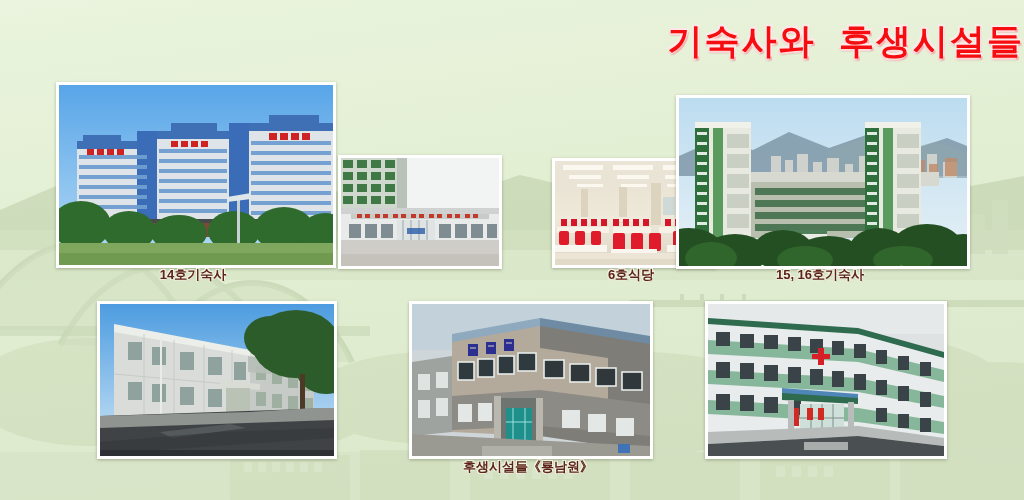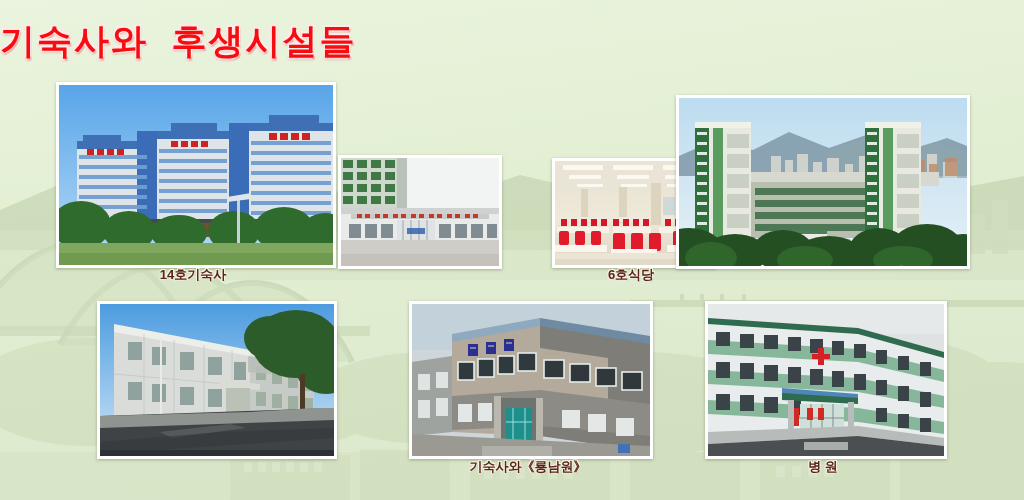--- a/index.html
+++ b/index.html
@@ -10,21 +10,21 @@
   }
   #slide{position:relative;width:1024px;height:500px;overflow:hidden;
          background:linear-gradient(170deg,#e9f3dd 0%,#e3efd3 35%,#dfecd0 60%,#dfeace 100%);}
 
   
   .wm{position:absolute;inset:0;pointer-events:none;}
   .wm svg{width:100%;height:100%;display:block;}
 
   
   .title{
-    position:absolute;left:0;right:0;top:18px;text-align:left;
+    position:absolute;left:0;right:0;top:18px;text-align:right;
     font-size:35px;font-weight:bold;letter-spacing:2px;
     color:#f50d10;
     text-shadow:
       -1.6px -1.6px 0 #ffe9e9, 1.6px -1.6px 0 #ffe9e9,
       -1.6px  1.6px 0 #ffd9d9, 1.6px  1.6px 0 #f7b4b4,
        0 2px 2px rgba(120,0,0,.28);
     white-space:pre;
   }
 
   
@@ -522,20 +522,21 @@
           <ellipse cx="284" cy="156" rx="26" ry="20"></ellipse>
         </g>
         <g fill="#336b2e" opacity=".8">
           <ellipse cx="32" cy="160" rx="26" ry="16"></ellipse>
           <ellipse cx="126" cy="162" rx="28" ry="14"></ellipse>
           <ellipse cx="224" cy="162" rx="30" ry="14"></ellipse>
         </g>
       </svg>
     </div>
   </div>
+  <div class="cap" style="left:676px;top:266px;width:288px;">15, 16호기숙사</div>
 
   <div class="photo" style="left:97px;top:301px;width:234px;height:152px;">
     <div class="inner">
       <svg viewBox="0 0 234 152" preserveAspectRatio="none">
         <defs>
           <linearGradient id="sky5" x1="0" y1="0" x2="0" y2="1">
             <stop offset="0%" stop-color="#4d9ce0"></stop>
               <stop offset="100%" stop-color="#cfe6f6"></stop>
           </linearGradient>
         </defs>
@@ -685,21 +686,21 @@
         </g>
         <rect x="82" y="92" width="7" height="52" fill="#b9b7ae"></rect>
         <rect x="124" y="94" width="7" height="50" fill="#b9b7ae"></rect>
 
         <polygon points="0,130 238,142 238,152 0,152" fill="#9a9a93"></polygon>
         <rect x="70" y="142" width="70" height="10" fill="#b0b0a8"></rect>
         <rect x="206" y="140" width="12" height="9" fill="#3f73b5"></rect>
       </svg>
     </div>
   </div>
-  <div class="cap" style="left:409px;top:458px;width:238px;">기숙사와《룡남원》</div>
+  <div class="cap" style="left:409px;top:458px;width:238px;">후생시설들《룡남원》</div>
 
   <div class="photo" style="left:705px;top:301px;width:236px;height:152px;">
     <div class="inner">
       <svg viewBox="0 0 236 152" preserveAspectRatio="none">
         <rect width="236" height="152" fill="#dfe2e3"></rect>
         <rect width="236" height="30" fill="#e6e9ea"></rect>
 
         <polygon points="0,14 150,24 236,48 236,56 150,32 0,22" fill="#2f6b4e"></polygon>
 
         <polygon points="0,20 150,30 236,54 236,134 150,122 0,128" fill="#e9ecec"></polygon>
@@ -767,15 +768,14 @@
           <rect x="99" y="104" width="6" height="12"></rect>
             <rect x="110" y="104" width="6" height="12"></rect>
         </g>
 
         <polygon points="0,128 150,122 236,134 236,142 150,132 0,140" fill="#b7bcba"></polygon>
         <polygon points="0,140 150,132 236,142 236,152 0,152" fill="#4a4f52"></polygon>
         <rect x="96" y="138" width="44" height="8" fill="#a8adab"></rect>
       </svg>
     </div>
   </div>
-  <div class="cap" style="left:705px;top:458px;width:236px;">병 원</div>
 
 </div>
 
 </body></html>

